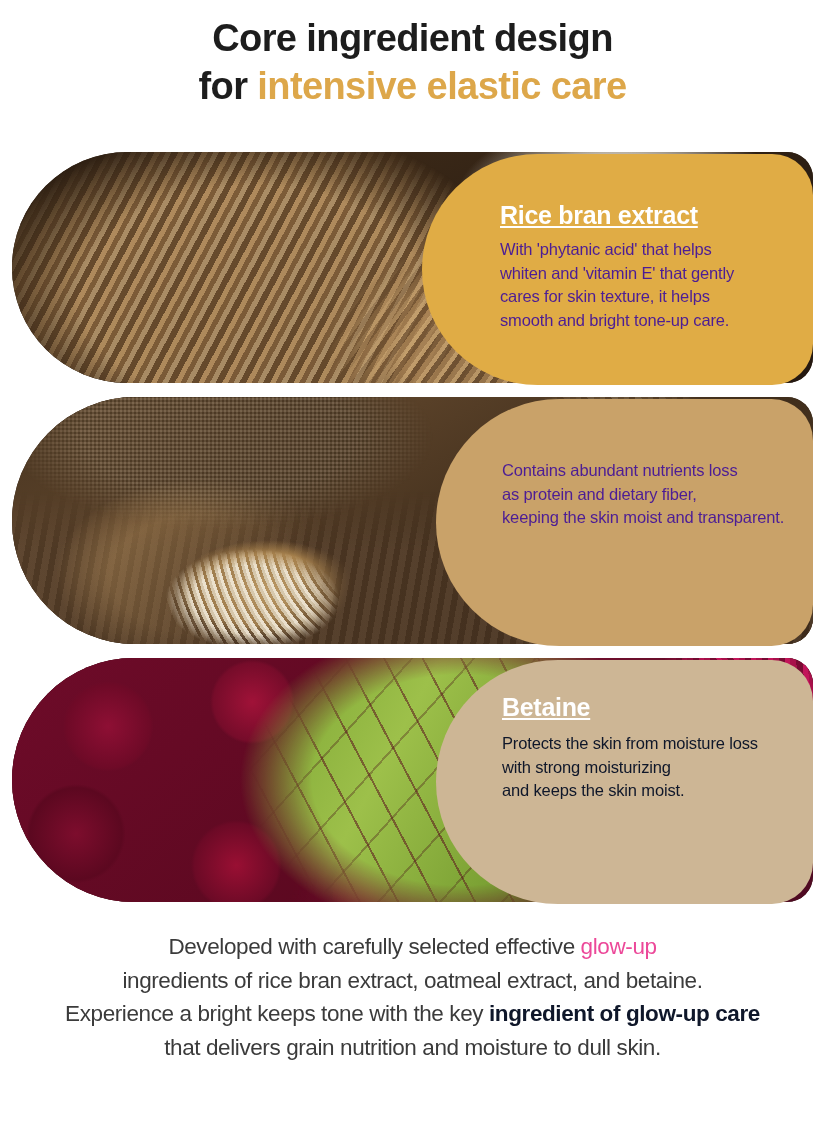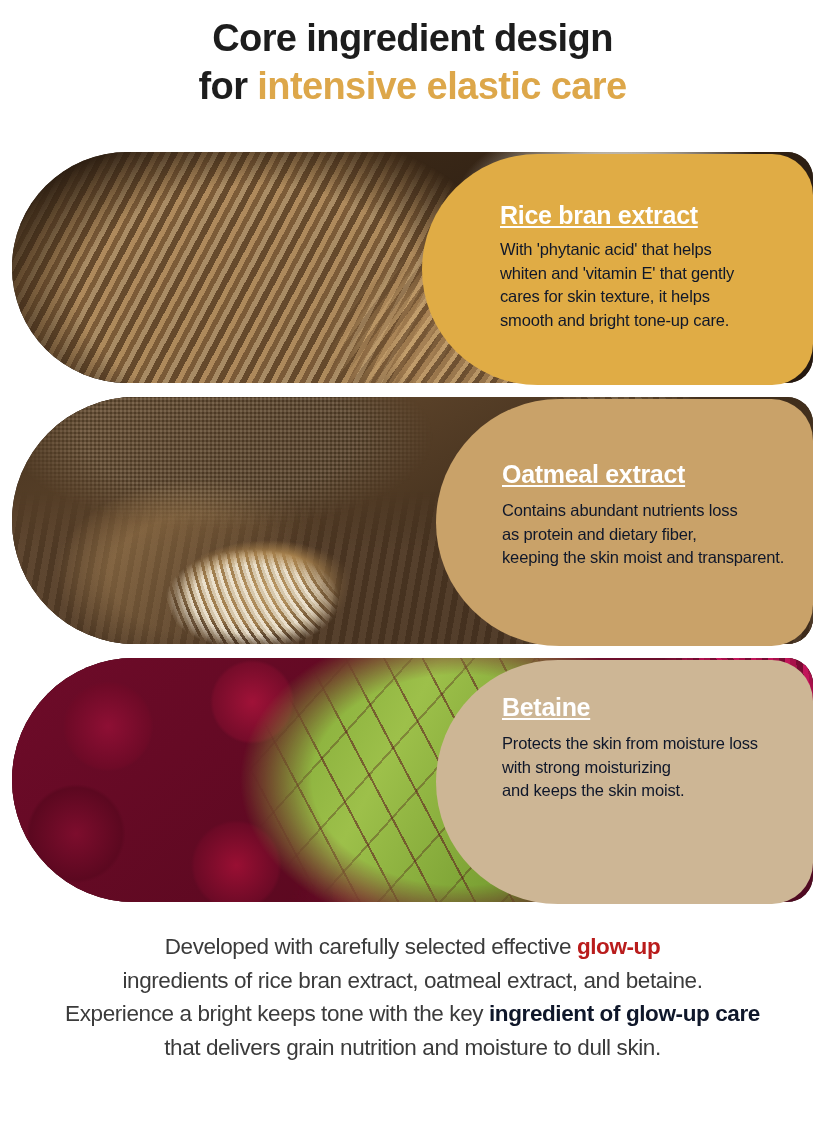--- a/index.html
+++ b/index.html
@@ -93,21 +93,21 @@
     margin-bottom:8px;
     color:#ffffff;
     text-decoration:underline;
   }
   .card--2 .panel-title,
   .card--3 .panel-title { margin-bottom:10px; }
 
   .panel-desc {
     font-size:16.5px;
     line-height:23.5px;
-    color:#0f172a;
+    color:#4c1d95;
     letter-spacing:-0.15px;
     white-space:pre-line;
   }
   .card--3 .panel-desc { color:#0f172a; }
 
   
 
   
   .art-rice-bg {
     background:
@@ -229,21 +229,21 @@
     left:0; right:0;
     top:930px;
     text-align:center;
     color:#3b3b3b;
     font-size:22.5px;
     line-height:33.5px;
     letter-spacing:-0.4px;
   }
   .footer .fline { display:block; white-space:nowrap; }
   .footer b { font-weight:bold; color:#0f172a; }
-  .footer .semi { font-weight:bold; color:#b91c1c; }
+  .footer .semi { font-weight:normal; color:#ec4899; }
 </style>
 </head>
 <body>
 
 <div class="page">
 
   <div class="heading">
     <span class="line">Core ingredient design</span>
     <span class="line"><span>for </span><span class="accent">intensive elastic care</span></span>
   </div>
@@ -269,21 +269,20 @@
     <div class="card card--2">
       <div class="photo">
         <div class="photo-layer art-oat-bg"></div>
         <div class="photo-layer art-oat-wood"></div>
         <div class="photo-layer art-oat-burlap"></div>
         <div class="photo-layer art-oat-spoon"></div>
         <div class="photo-layer art-oat-flakes"></div>
         <div class="photo-layer art-oat-stalks"></div>
       </div>
       <div class="panel">
-        <div class="panel-title">Oatmeal extract</div>
         <div class="panel-desc">Contains abundant nutrients loss
 as protein and dietary fiber,
 keeping the skin moist and transparent.</div>
       </div>
     </div>
 
     <div class="card card--3">
       <div class="photo">
         <div class="photo-layer art-beet-bg"></div>
         <div class="photo-layer art-beet-slices"></div>

